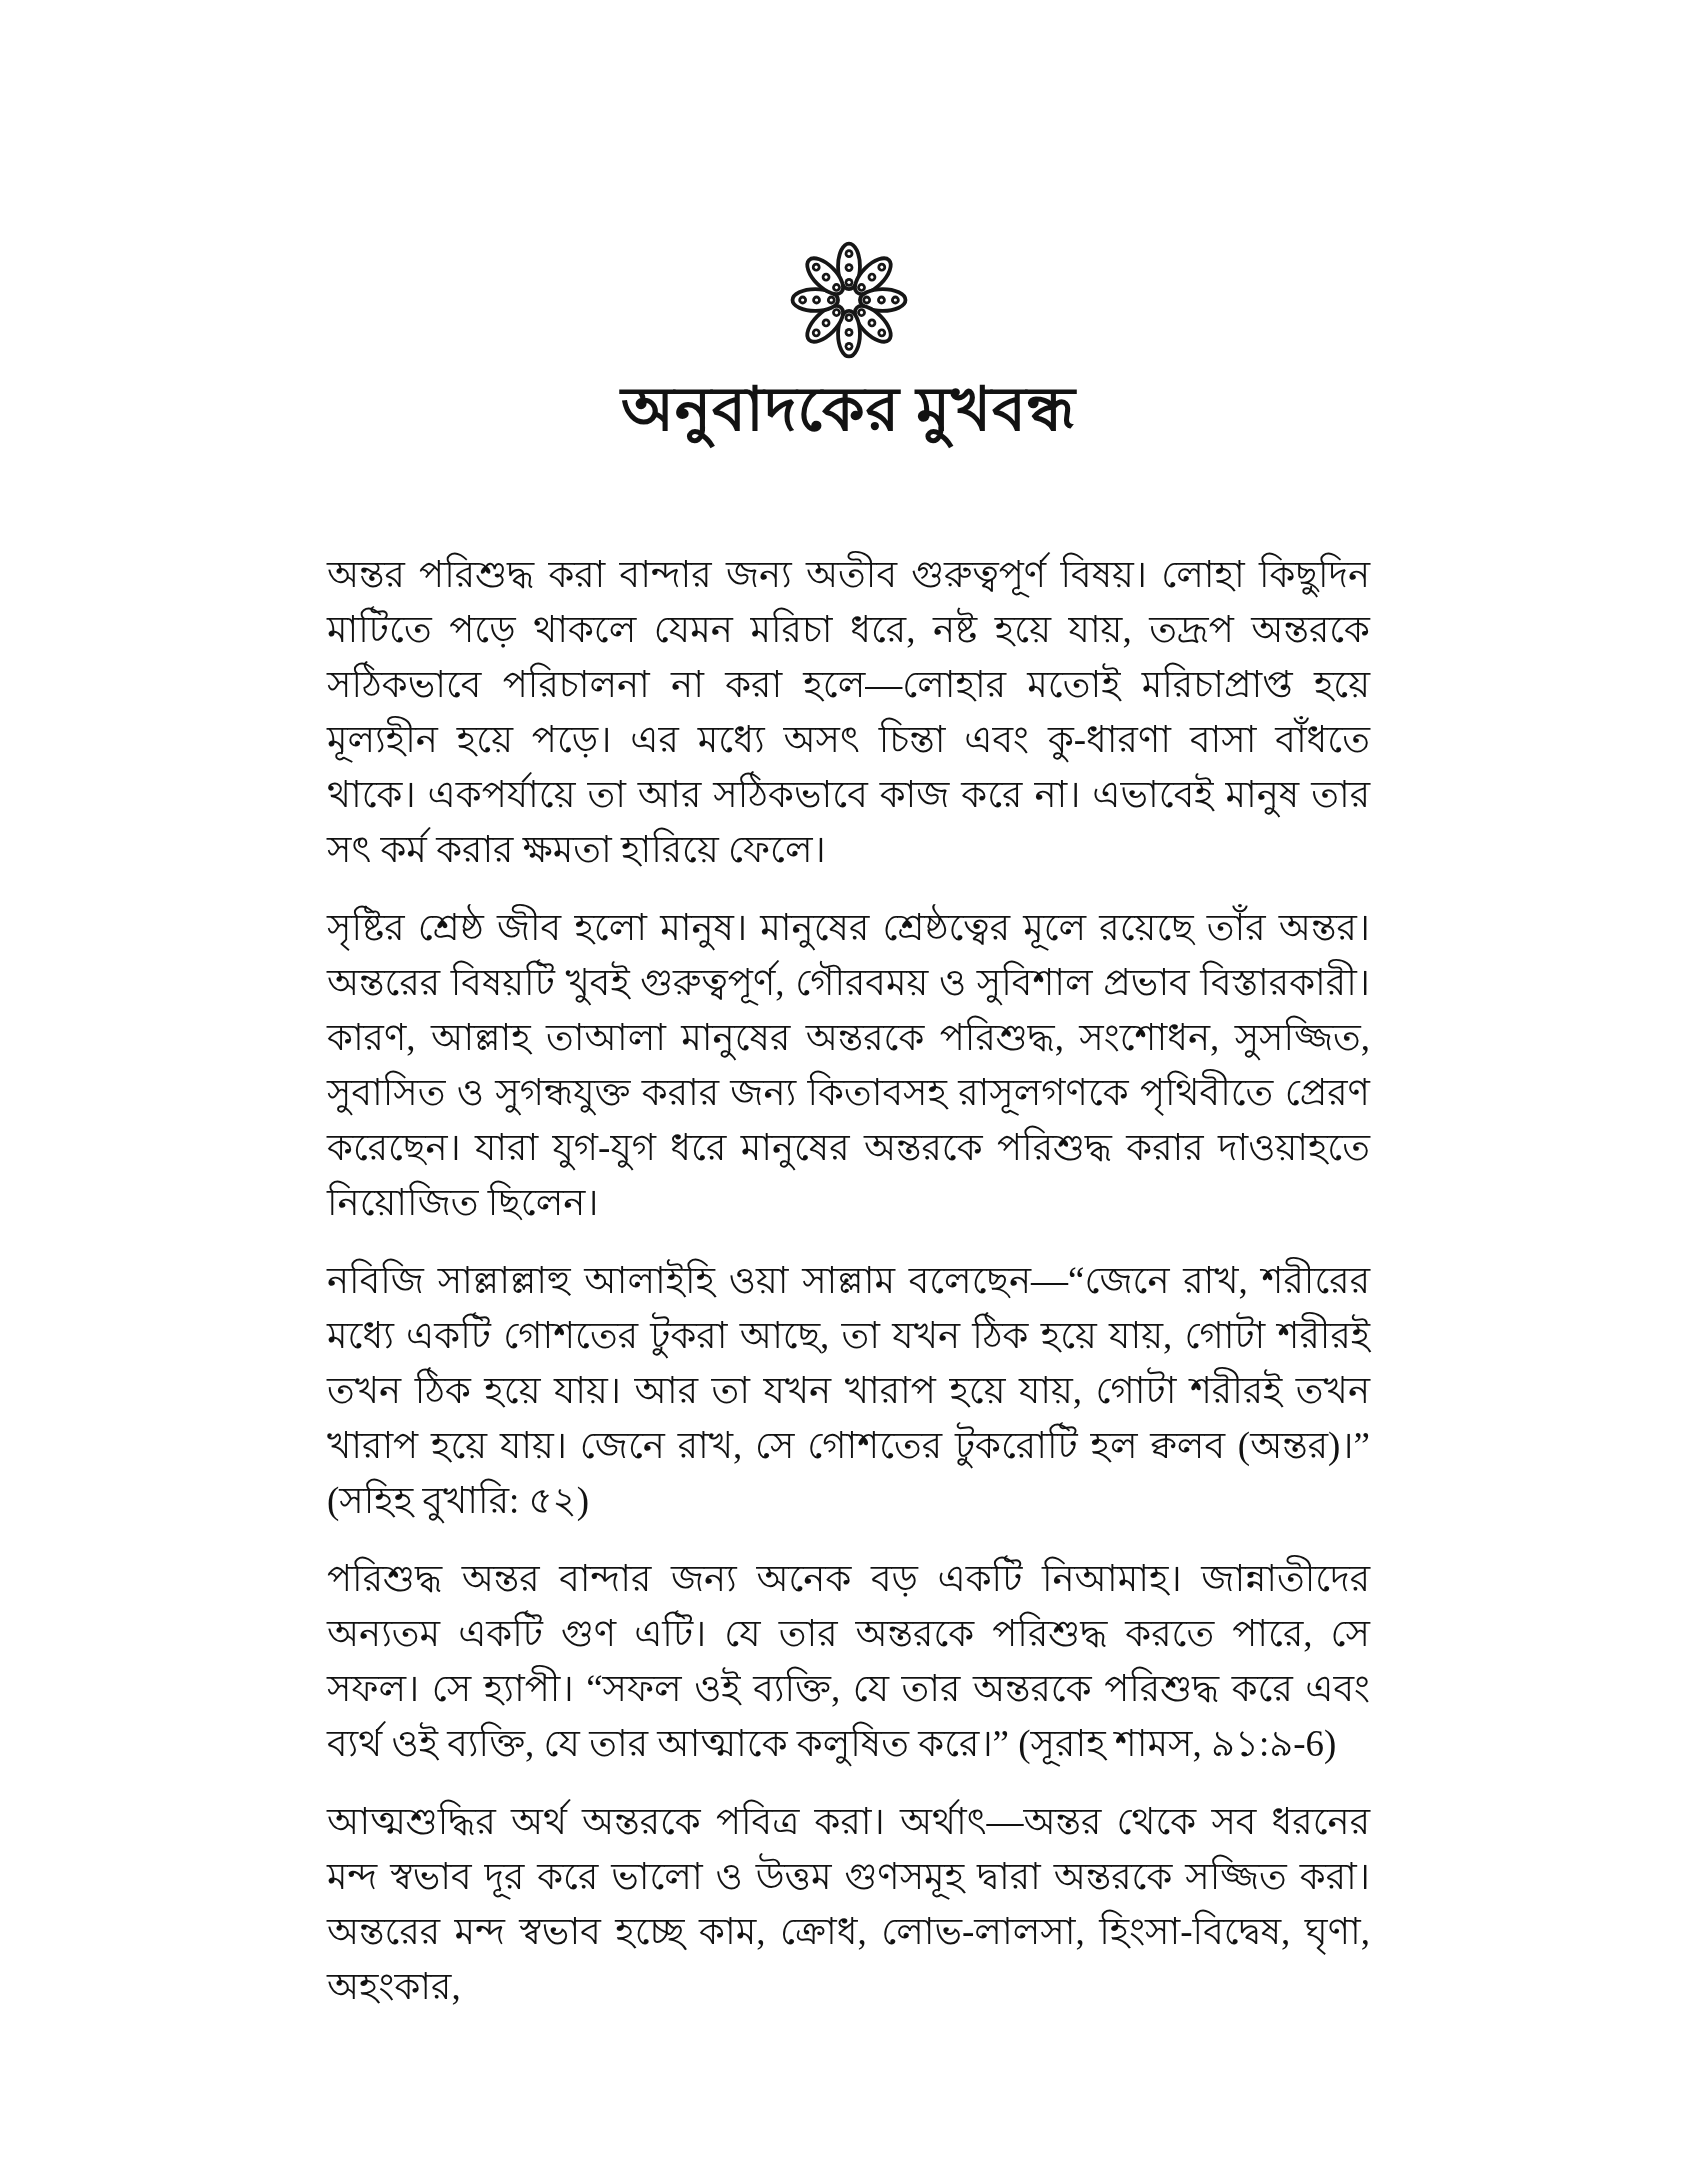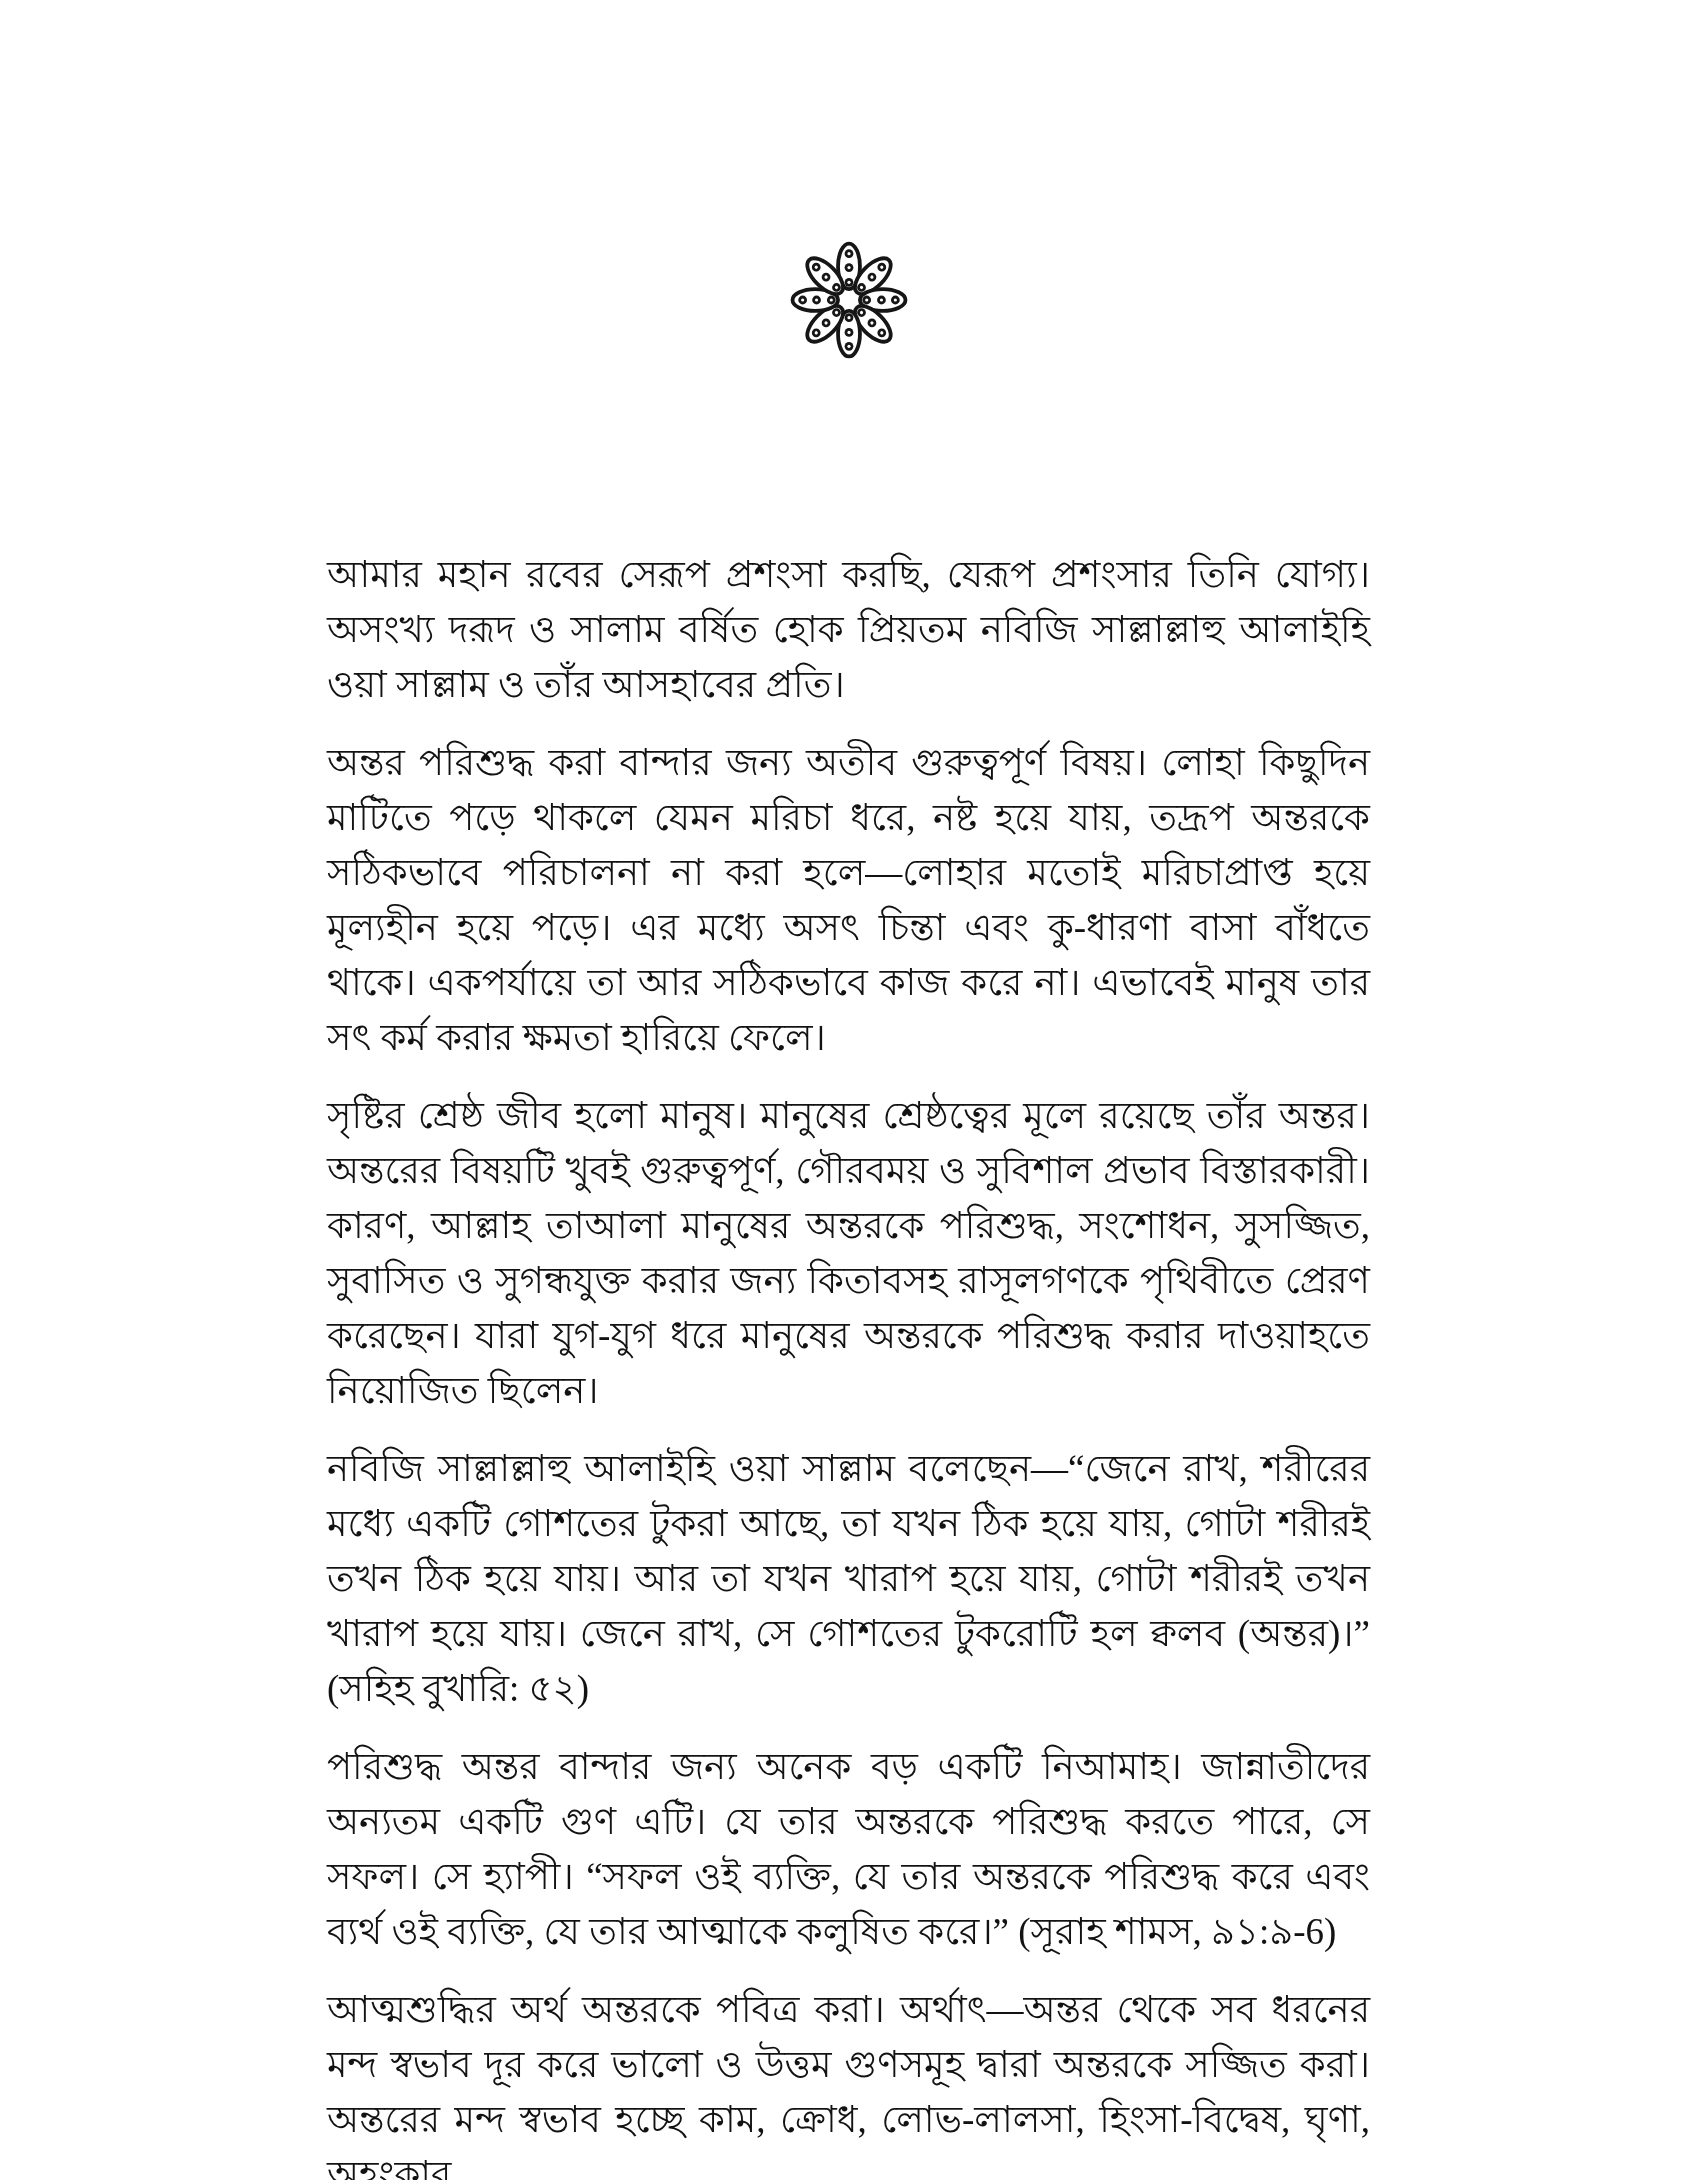--- a/index.html
+++ b/index.html
@@ -75,23 +75,23 @@
       <use href="#petal" transform="rotate(90)"></use>
       <use href="#petal" transform="rotate(135)"></use>
       <use href="#petal" transform="rotate(180)"></use>
       <use href="#petal" transform="rotate(225)"></use>
       <use href="#petal" transform="rotate(270)"></use>
       <use href="#petal" transform="rotate(315)"></use>
       <circle cx="0" cy="0" r="9" fill="#ffffff"></circle>
     </svg>
   </div>
 
+  <h1 class="title">অনুবাদকের মুখবন্ধ</h1>
 
   <div class="content">
-    <p>আমার মহান রবের সেরূপ প্রশংসা করছি, যেরূপ প্রশংসার তিনি যোগ্য। অসংখ্য দরূদ ও সালাম বর্ষিত হোক প্রিয়তম নবিজি সাল্লাল্লাহু আলাইহি ওয়া সাল্লাম ও তাঁর আসহাবের প্রতি।</p>
     <p>অন্তর পরিশুদ্ধ করা বান্দার জন্য অতীব গুরুত্বপূর্ণ বিষয়। লোহা কিছুদিন মাটিতে পড়ে থাকলে যেমন মরিচা ধরে, নষ্ট হয়ে যায়, তদ্রূপ অন্তরকে সঠিকভাবে পরিচালনা না করা হলে—লোহার মতোই মরিচাপ্রাপ্ত হয়ে মূল্যহীন হয়ে পড়ে। এর মধ্যে অসৎ চিন্তা এবং কু-ধারণা বাসা বাঁধতে থাকে। একপর্যায়ে তা আর সঠিকভাবে কাজ করে না। এভাবেই মানুষ তার সৎ কর্ম করার ক্ষমতা হারিয়ে ফেলে।</p>
     <p>সৃষ্টির শ্রেষ্ঠ জীব হলো মানুষ। মানুষের শ্রেষ্ঠত্বের মূলে রয়েছে তাঁর অন্তর। অন্তরের বিষয়টি খুবই গুরুত্বপূর্ণ, গৌরবময় ও সুবিশাল প্রভাব বিস্তারকারী। কারণ, আল্লাহ তাআলা মানুষের অন্তরকে পরিশুদ্ধ, সংশোধন, সুসজ্জিত, সুবাসিত ও সুগন্ধযুক্ত করার জন্য কিতাবসহ রাসূলগণকে পৃথিবীতে প্রেরণ করেছেন। যারা যুগ-যুগ ধরে মানুষের অন্তরকে পরিশুদ্ধ করার দাওয়াহতে নিয়োজিত ছিলেন।</p>
     <p>নবিজি সাল্লাল্লাহু আলাইহি ওয়া সাল্লাম বলেছেন—“জেনে রাখ, শরীরের মধ্যে একটি গোশতের টুকরা আছে, তা যখন ঠিক হয়ে যায়, গোটা শরীরই তখন ঠিক হয়ে যায়। আর তা যখন খারাপ হয়ে যায়, গোটা শরীরই তখন খারাপ হয়ে যায়। জেনে রাখ, সে গোশতের টুকরোটি হল ক্বলব (অন্তর)।” (সহিহ বুখারি: ৫২)</p>
     <p>পরিশুদ্ধ অন্তর বান্দার জন্য অনেক বড় একটি নিআমাহ। জান্নাতীদের অন্যতম একটি গুণ এটি। যে তার অন্তরকে পরিশুদ্ধ করতে পারে, সে সফল। সে হ্যাপী। “সফল ওই ব্যক্তি, যে তার অন্তরকে পরিশুদ্ধ করে এবং ব্যর্থ ওই ব্যক্তি, যে তার আত্মাকে কলুষিত করে।” (সূরাহ শামস, ৯১:৯-6)</p>
     <p>আত্মশুদ্ধির অর্থ অন্তরকে পবিত্র করা। অর্থাৎ—অন্তর থেকে সব ধরনের মন্দ স্বভাব দূর করে ভালো ও উত্তম গুণসমূহ দ্বারা অন্তরকে সজ্জিত করা। অন্তরের মন্দ স্বভাব হচ্ছে কাম, ক্রোধ, লোভ-লালসা, হিংসা-বিদ্বেষ, ঘৃণা, অহংকার,</p>
   </div>
 
 </div>
 
 

